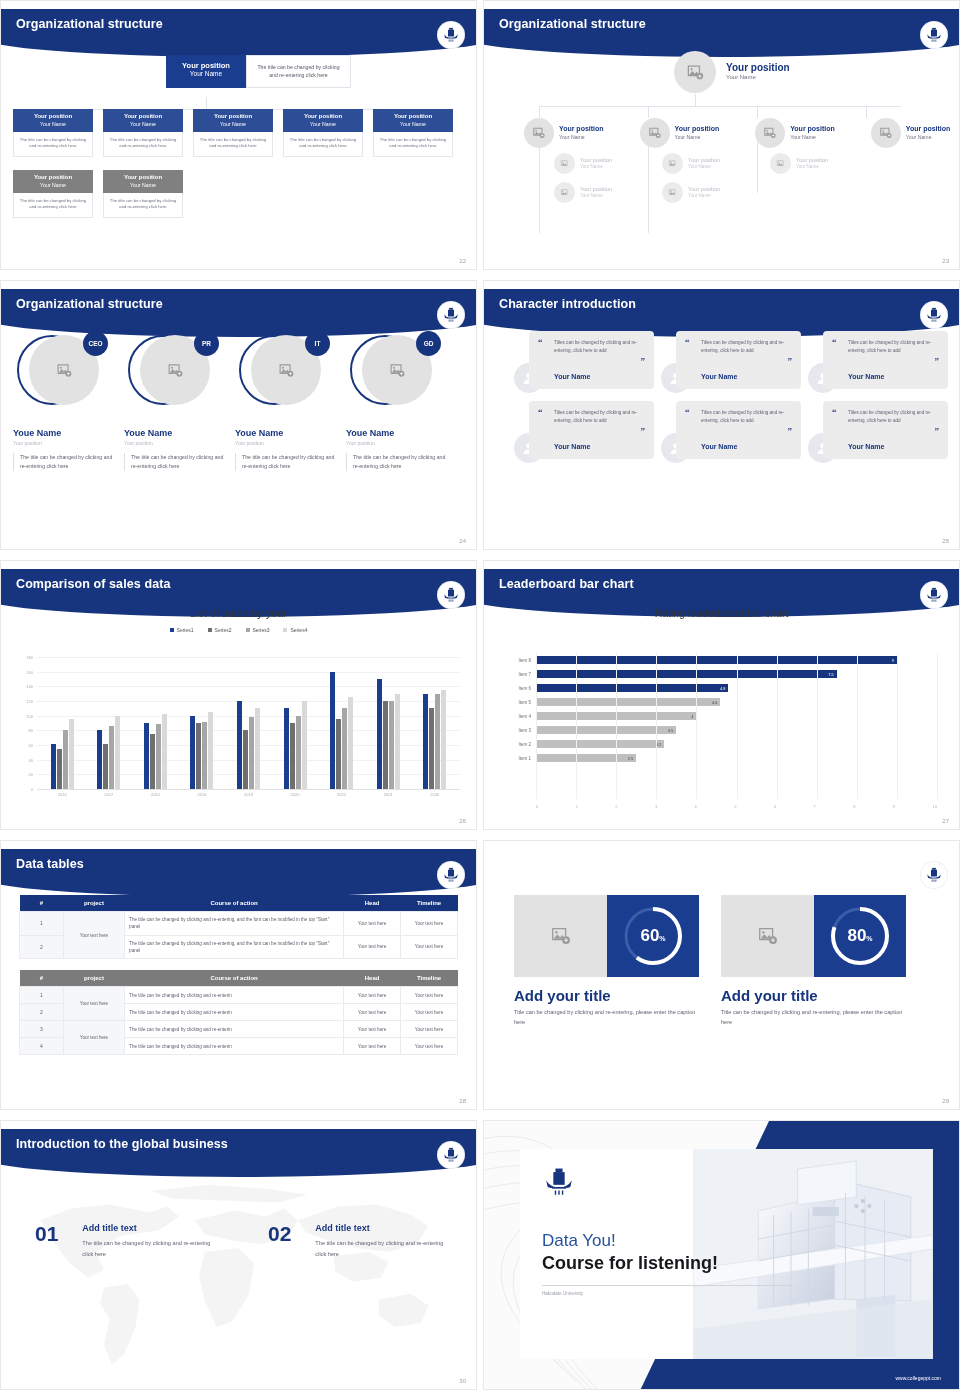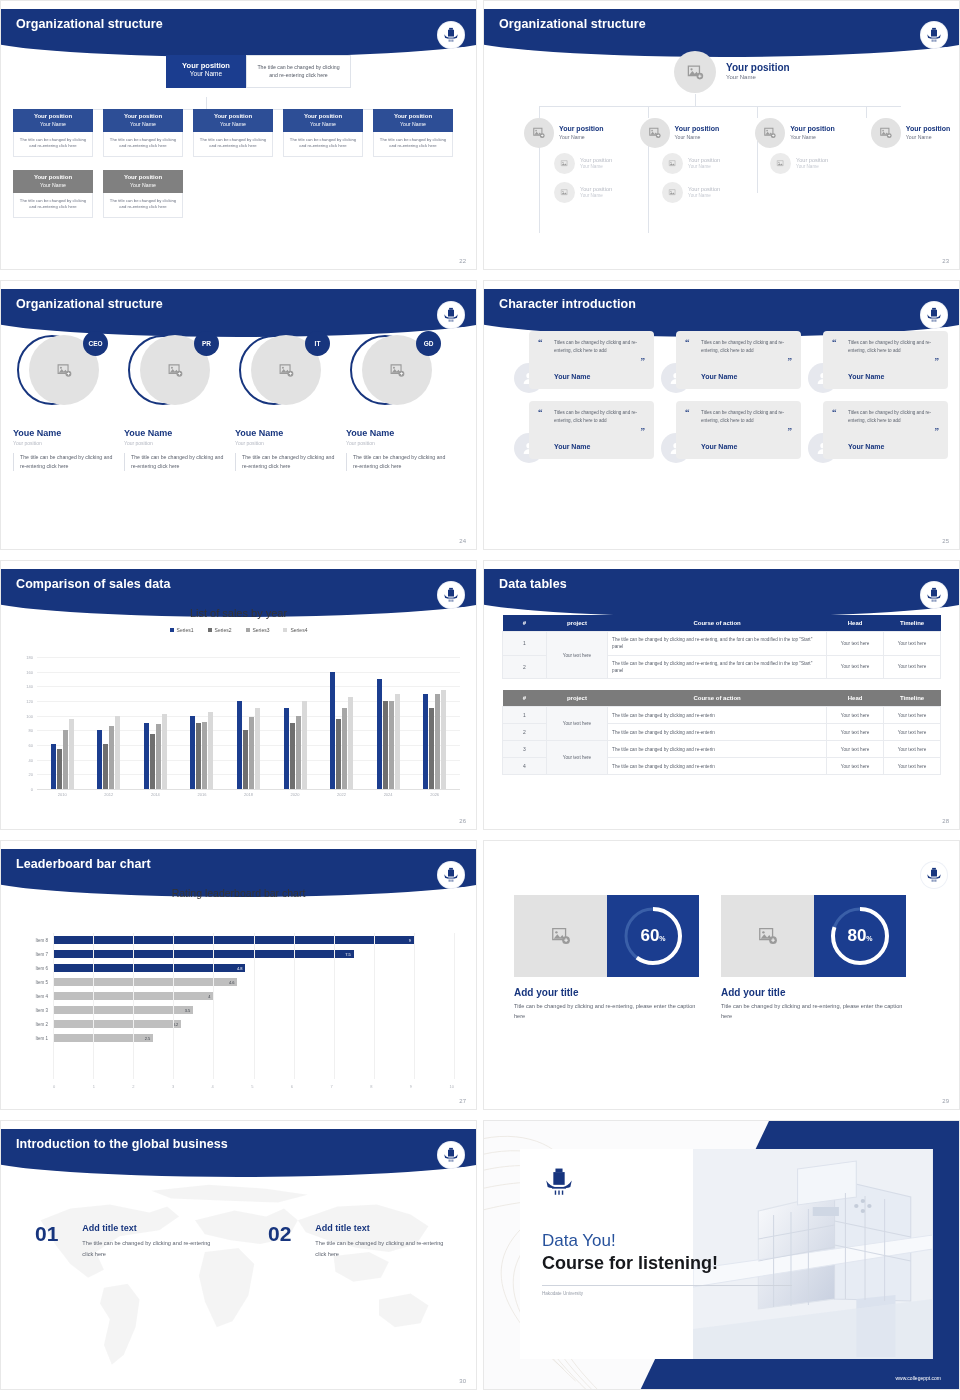--- a/index.html
+++ b/index.html
@@ -176,21 +176,21 @@
   .tbl td.proj { text-align:center; background:#f6f7f9; }
 
   
   .dc-wrap { position:absolute; left:30px; top:14px; display:flex; gap:22px; }
   .dc-col { width:185px; }
   .dc-cards { display:flex; }
   .dc-img { width:93px; height:82px; background:#e2e2e2; display:flex; align-items:center; justify-content:center; }
   .dc-donut { width:92px; height:82px; background:#1b3d8f; display:flex; align-items:center; justify-content:center; position:relative; }
   .dc-val { position:relative; color:#fff; font-size:17px; font-weight:bold; z-index:2; }
   .dc-val sub { font-size:7px; vertical-align:baseline; }
-  .dc-h { margin-top:10px; font-size:10px; font-weight:bold; color:#17357e; }
+  .dc-h { margin-top:10px; font-size:15px; font-weight:bold; color:#17357e; }
   .dc-p { margin-top:4px; font-size:5.6px; color:#5d636f; line-height:1.75; }
 
   
   .map-bg { position:absolute; inset:0; opacity:.5; }
   .gb-wrap { position:absolute; left:34px; top:62px; display:flex; gap:48px; }
   .gb-item { display:flex; gap:24px; width:185px; }
   .gb-num { font-size:21px; font-weight:bold; color:#17357e; line-height:1; }
   .gb-h { font-size:9px; font-weight:bold; color:#17357e; }
   .gb-p { font-size:5.6px; color:#5d636f; line-height:1.9; margin-top:5px; }
 
@@ -809,20 +809,135 @@
             <span>2016</span>
             <span>2018</span>
             <span>2020</span>
             <span>2022</span>
             <span>2024</span>
             <span>2026</span>
           </div>
         </div>
     </div>
     <div class="pg">26</div>
+  </div>
+
+  <div class="slide">
+    <div class="hdr">
+      <div class="hdr-curve"></div>
+      <div class="hdr-title">Leaderboard bar chart</div>
+    </div>
+    <div class="logo-badge">
+      <svg width="18" height="18" viewBox="0 0 24 24">
+          <g fill="#17357e">
+            <rect x="8" y="5" width="8" height="9"></rect>
+            <rect x="9.5" y="2.5" width="5" height="2.5"></rect>
+            <path d="M3 11c2 3 4 4 6 4.5-1 1-3 1-5 0z"></path>
+            <path d="M21 11c-2 3-4 4-6 4.5 1 1 3 1 5 0z"></path>
+            <rect x="7" y="15.5" width="10" height="1.2"></rect>
+            <rect x="9" y="18" width="1" height="3"></rect>
+            <rect x="11.5" y="18" width="1" height="3"></rect>
+            <rect x="14" y="18" width="1" height="3"></rect>
+          </g>
+        </svg>
+    </div>
+    <div class="body">
+      <div class="ch-title" style="font-size:10.5px;">Rating leaderboard bar chart</div>
+      <div class="lb" id="plot-leaderboard">
+          <div class="lb-row">
+            <div class="lb-label">Item 8</div>
+            <div class="lb-track">
+              <div class="lb-bar" style="width: 90%; background: rgb(23, 53, 126);">
+                <span style="color: rgb(255, 255, 255);">9</span>
+              </div>
+            </div>
+          </div>
+          <div class="lb-row">
+            <div class="lb-label">Item 7</div>
+            <div class="lb-track">
+              <div class="lb-bar" style="width: 75%; background: rgb(23, 53, 126);">
+                <span style="color: rgb(255, 255, 255);">7.5</span>
+              </div>
+            </div>
+          </div>
+          <div class="lb-row">
+            <div class="lb-label">Item 6</div>
+            <div class="lb-track">
+              <div class="lb-bar" style="width: 48%; background: rgb(23, 53, 126);">
+                <span style="color: rgb(255, 255, 255);">4.8</span>
+              </div>
+            </div>
+          </div>
+          <div class="lb-row">
+            <div class="lb-label">Item 5</div>
+            <div class="lb-track">
+              <div class="lb-bar" style="width: 46%; background: rgb(191, 191, 191);">
+                <span style="color: rgb(59, 63, 72);">4.6</span>
+              </div>
+            </div>
+          </div>
+          <div class="lb-row">
+            <div class="lb-label">Item 4</div>
+            <div class="lb-track">
+              <div class="lb-bar" style="width: 40%; background: rgb(191, 191, 191);">
+                <span style="color: rgb(59, 63, 72);">4</span>
+              </div>
+            </div>
+          </div>
+          <div class="lb-row">
+            <div class="lb-label">Item 3</div>
+            <div class="lb-track">
+              <div class="lb-bar" style="width: 35%; background: rgb(191, 191, 191);">
+                <span style="color: rgb(59, 63, 72);">3.5</span>
+              </div>
+            </div>
+          </div>
+          <div class="lb-row">
+            <div class="lb-label">Item 2</div>
+            <div class="lb-track">
+              <div class="lb-bar" style="width: 32%; background: rgb(191, 191, 191);">
+                <span style="color: rgb(59, 63, 72);">3.2</span>
+              </div>
+            </div>
+          </div>
+          <div class="lb-row">
+            <div class="lb-label">Item 1</div>
+            <div class="lb-track">
+              <div class="lb-bar" style="width: 25%; background: rgb(191, 191, 191);">
+                <span style="color: rgb(59, 63, 72);">2.5</span>
+              </div>
+            </div>
+          </div>
+          <div class="lb-vgrid" style="left: 32px;"></div>
+          <div class="lb-vgrid" style="left: 72.1px;"></div>
+          <div class="lb-vgrid" style="left: 112.2px;"></div>
+          <div class="lb-vgrid" style="left: 152.3px;"></div>
+          <div class="lb-vgrid" style="left: 192.4px;"></div>
+          <div class="lb-vgrid" style="left: 232.5px;"></div>
+          <div class="lb-vgrid" style="left: 272.6px;"></div>
+          <div class="lb-vgrid" style="left: 312.7px;"></div>
+          <div class="lb-vgrid" style="left: 352.8px;"></div>
+          <div class="lb-vgrid" style="left: 392.9px;"></div>
+          <div class="lb-vgrid" style="left: 433px;"></div>
+          <div class="lb-axis">
+            <span>0</span>
+            <span>1</span>
+            <span>2</span>
+            <span>3</span>
+            <span>4</span>
+            <span>5</span>
+            <span>6</span>
+            <span>7</span>
+            <span>8</span>
+            <span>9</span>
+            <span>10</span>
+          </div>
+        </div>
+    </div>
+    <div class="pg">27</div>
   </div>
 
   <div class="slide">
     <div class="hdr">
       <div class="hdr-curve"></div>
       <div class="hdr-title">Data tables</div>
     </div>
     <div class="logo-badge">
       <svg width="18" height="18" viewBox="0 0 24 24">
           <g fill="#17357e">
@@ -916,135 +1031,20 @@
             <td class="c">Your text here</td>
             <td class="c">Your text here</td>
           </tr>
         </tbody>
       </table>
     </div>
     <div class="pg">28</div>
   </div>
 
   <div class="slide">
-    <div class="hdr">
-      <div class="hdr-curve"></div>
-      <div class="hdr-title">Leaderboard bar chart</div>
-    </div>
-    <div class="logo-badge">
-      <svg width="18" height="18" viewBox="0 0 24 24">
-          <g fill="#17357e">
-            <rect x="8" y="5" width="8" height="9"></rect>
-            <rect x="9.5" y="2.5" width="5" height="2.5"></rect>
-            <path d="M3 11c2 3 4 4 6 4.5-1 1-3 1-5 0z"></path>
-            <path d="M21 11c-2 3-4 4-6 4.5 1 1 3 1 5 0z"></path>
-            <rect x="7" y="15.5" width="10" height="1.2"></rect>
-            <rect x="9" y="18" width="1" height="3"></rect>
-            <rect x="11.5" y="18" width="1" height="3"></rect>
-            <rect x="14" y="18" width="1" height="3"></rect>
-          </g>
-        </svg>
-    </div>
-    <div class="body">
-      <div class="ch-title" style="font-size:10.5px;">Rating leaderboard bar chart</div>
-      <div class="lb" id="plot-leaderboard">
-          <div class="lb-row">
-            <div class="lb-label">Item 8</div>
-            <div class="lb-track">
-              <div class="lb-bar" style="width: 90%; background: rgb(23, 53, 126);">
-                <span style="color: rgb(255, 255, 255);">9</span>
-              </div>
-            </div>
-          </div>
-          <div class="lb-row">
-            <div class="lb-label">Item 7</div>
-            <div class="lb-track">
-              <div class="lb-bar" style="width: 75%; background: rgb(23, 53, 126);">
-                <span style="color: rgb(255, 255, 255);">7.5</span>
-              </div>
-            </div>
-          </div>
-          <div class="lb-row">
-            <div class="lb-label">Item 6</div>
-            <div class="lb-track">
-              <div class="lb-bar" style="width: 48%; background: rgb(23, 53, 126);">
-                <span style="color: rgb(255, 255, 255);">4.8</span>
-              </div>
-            </div>
-          </div>
-          <div class="lb-row">
-            <div class="lb-label">Item 5</div>
-            <div class="lb-track">
-              <div class="lb-bar" style="width: 46%; background: rgb(191, 191, 191);">
-                <span style="color: rgb(59, 63, 72);">4.6</span>
-              </div>
-            </div>
-          </div>
-          <div class="lb-row">
-            <div class="lb-label">Item 4</div>
-            <div class="lb-track">
-              <div class="lb-bar" style="width: 40%; background: rgb(191, 191, 191);">
-                <span style="color: rgb(59, 63, 72);">4</span>
-              </div>
-            </div>
-          </div>
-          <div class="lb-row">
-            <div class="lb-label">Item 3</div>
-            <div class="lb-track">
-              <div class="lb-bar" style="width: 35%; background: rgb(191, 191, 191);">
-                <span style="color: rgb(59, 63, 72);">3.5</span>
-              </div>
-            </div>
-          </div>
-          <div class="lb-row">
-            <div class="lb-label">Item 2</div>
-            <div class="lb-track">
-              <div class="lb-bar" style="width: 32%; background: rgb(191, 191, 191);">
-                <span style="color: rgb(59, 63, 72);">3.2</span>
-              </div>
-            </div>
-          </div>
-          <div class="lb-row">
-            <div class="lb-label">Item 1</div>
-            <div class="lb-track">
-              <div class="lb-bar" style="width: 25%; background: rgb(191, 191, 191);">
-                <span style="color: rgb(59, 63, 72);">2.5</span>
-              </div>
-            </div>
-          </div>
-          <div class="lb-vgrid" style="left: 32px;"></div>
-          <div class="lb-vgrid" style="left: 72.1px;"></div>
-          <div class="lb-vgrid" style="left: 112.2px;"></div>
-          <div class="lb-vgrid" style="left: 152.3px;"></div>
-          <div class="lb-vgrid" style="left: 192.4px;"></div>
-          <div class="lb-vgrid" style="left: 232.5px;"></div>
-          <div class="lb-vgrid" style="left: 272.6px;"></div>
-          <div class="lb-vgrid" style="left: 312.7px;"></div>
-          <div class="lb-vgrid" style="left: 352.8px;"></div>
-          <div class="lb-vgrid" style="left: 392.9px;"></div>
-          <div class="lb-vgrid" style="left: 433px;"></div>
-          <div class="lb-axis">
-            <span>0</span>
-            <span>1</span>
-            <span>2</span>
-            <span>3</span>
-            <span>4</span>
-            <span>5</span>
-            <span>6</span>
-            <span>7</span>
-            <span>8</span>
-            <span>9</span>
-            <span>10</span>
-          </div>
-        </div>
-    </div>
-    <div class="pg">27</div>
-  </div>
-
-  <div class="slide">
     <div class="logo-badge">
       <svg width="18" height="18" viewBox="0 0 24 24">
           <g fill="#17357e">
             <rect x="8" y="5" width="8" height="9"></rect>
             <rect x="9.5" y="2.5" width="5" height="2.5"></rect>
             <path d="M3 11c2 3 4 4 6 4.5-1 1-3 1-5 0z"></path>
             <path d="M21 11c-2 3-4 4-6 4.5 1 1 3 1 5 0z"></path>
             <rect x="7" y="15.5" width="10" height="1.2"></rect>
             <rect x="9" y="18" width="1" height="3"></rect>
             <rect x="11.5" y="18" width="1" height="3"></rect>

